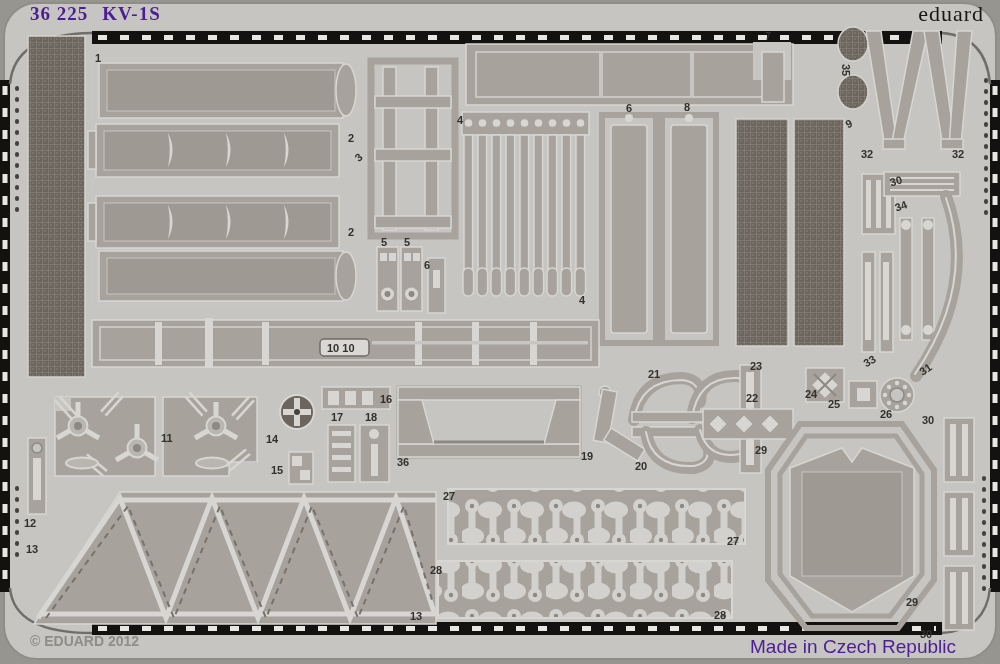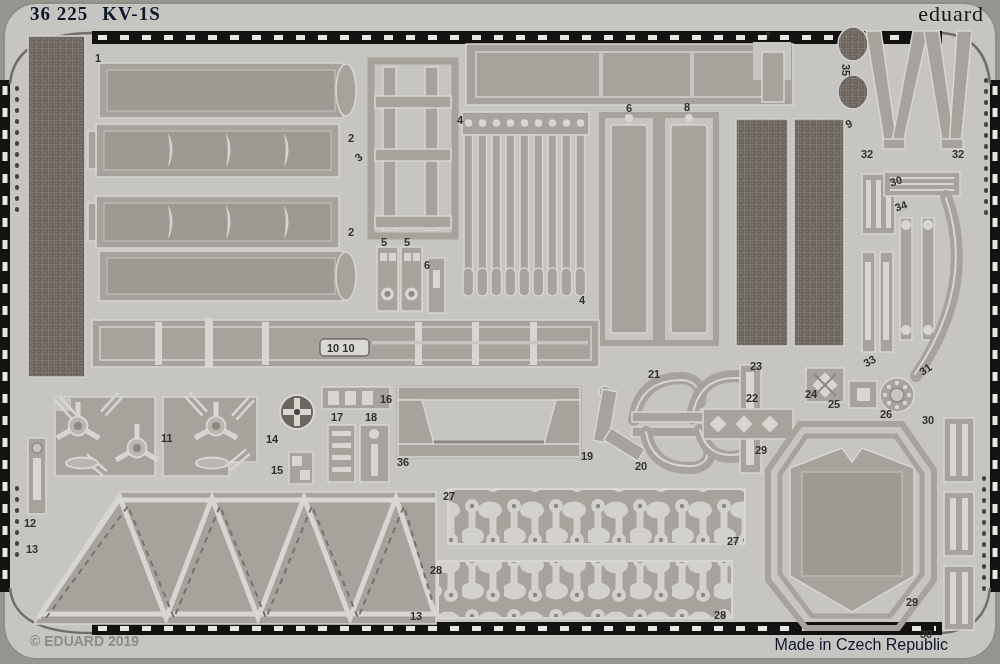--- a/index.html
+++ b/index.html
@@ -2,26 +2,26 @@
 <html><head>
 <meta charset="utf-8">
 <style>
   html,body{margin:0;padding:0;background:#777570;}
   .photo{position:relative;width:1000px;height:664px;background:#97958f;overflow:hidden;
          font-family:"Liberation Sans",sans-serif;}
   .sheet{position:absolute;left:3px;top:2px;right:3px;bottom:4px;background:#c6c5c1;
          border-radius:34px;border:2px solid #8f8d89;box-sizing:border-box;}
   .art{position:absolute;left:0;top:0;}
   .hdr{position:absolute;top:3px;left:30px;font-family:"Liberation Serif",serif;
-       font-weight:bold;font-size:19px;color:#0f172a;letter-spacing:1px;}
+       font-weight:bold;font-size:19px;color:#4c1d95;letter-spacing:1px;}
   .hdr .kit{margin-left:14px;}
   .brand{position:absolute;top:1px;right:16px;font-family:"Liberation Serif",serif;
          font-weight:normal;font-size:22px;color:#181714;letter-spacing:1px;}
   .copyright{position:absolute;top:633px;left:30px;font-size:14px;font-weight:bold;color:#8e8d89;}
-  .madein{position:absolute;top:636px;right:52px;font-size:16px;color:#0f172a;}
+  .madein{position:absolute;top:636px;right:44px;font-size:19px;color:#4c1d95;}
   
   .p{fill:#a7a39c;stroke:#d7d6d2;stroke-width:1.5;}
   .p2{fill:#9e9a93;stroke:#c8c6c2;stroke-width:1;}
   .fr{fill:none;stroke:#a7a39c;}
   .frl{fill:none;stroke:#c8c6c2;stroke-width:2;}
   .w{fill:#d7d6d2;}
   .mesh{fill:url(#meshP);stroke:#d3d2ce;stroke-width:1.5;}
   .hookp{fill:none;stroke:#a7a39c;stroke-width:12;stroke-linecap:round;}
   .hookw{fill:none;stroke:#d7d6d2;stroke-width:2;stroke-linecap:round;}
   .dots{stroke:#45423e;stroke-width:4;stroke-dasharray:1 10;stroke-linecap:round;fill:none;}
@@ -500,15 +500,15 @@
       <text class="lbl" x="714" y="619">28</text>
       <text class="lbl" x="922" y="424">30</text>
       <text class="lbl" x="920" y="638">30</text>
     </g>
   </svg>
 
   <div class="hdr">
     <span>36 225</span><span class="kit">KV-1S</span>
   </div>
   <div class="brand">eduard</div>
-  <div class="copyright">© EDUARD 2019</div>
+  <div class="copyright">© EDUARD 2012</div>
   <div class="madein">Made in Czech Republic</div>
 </div>
 
 </body></html>

